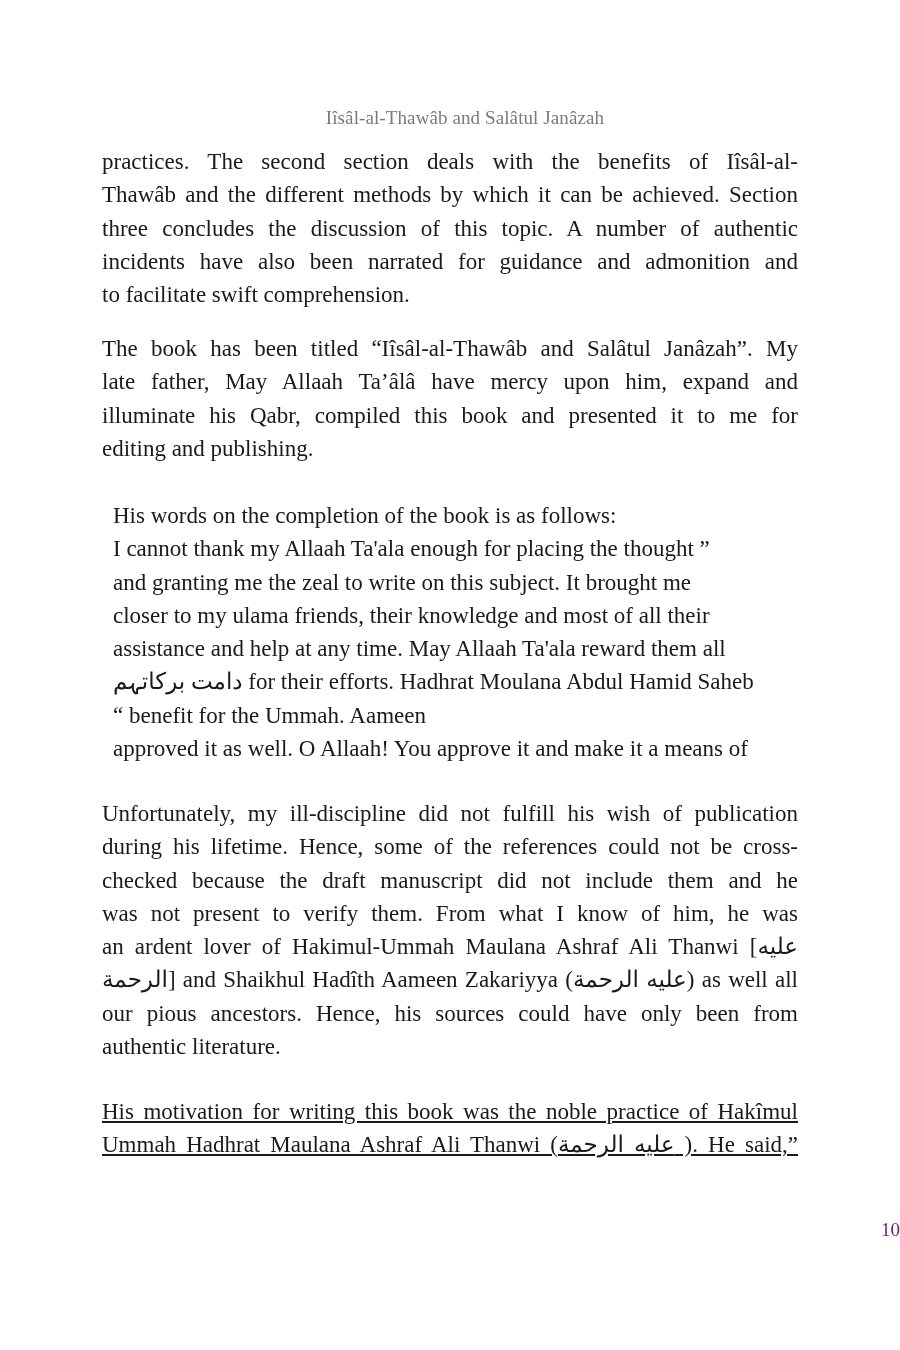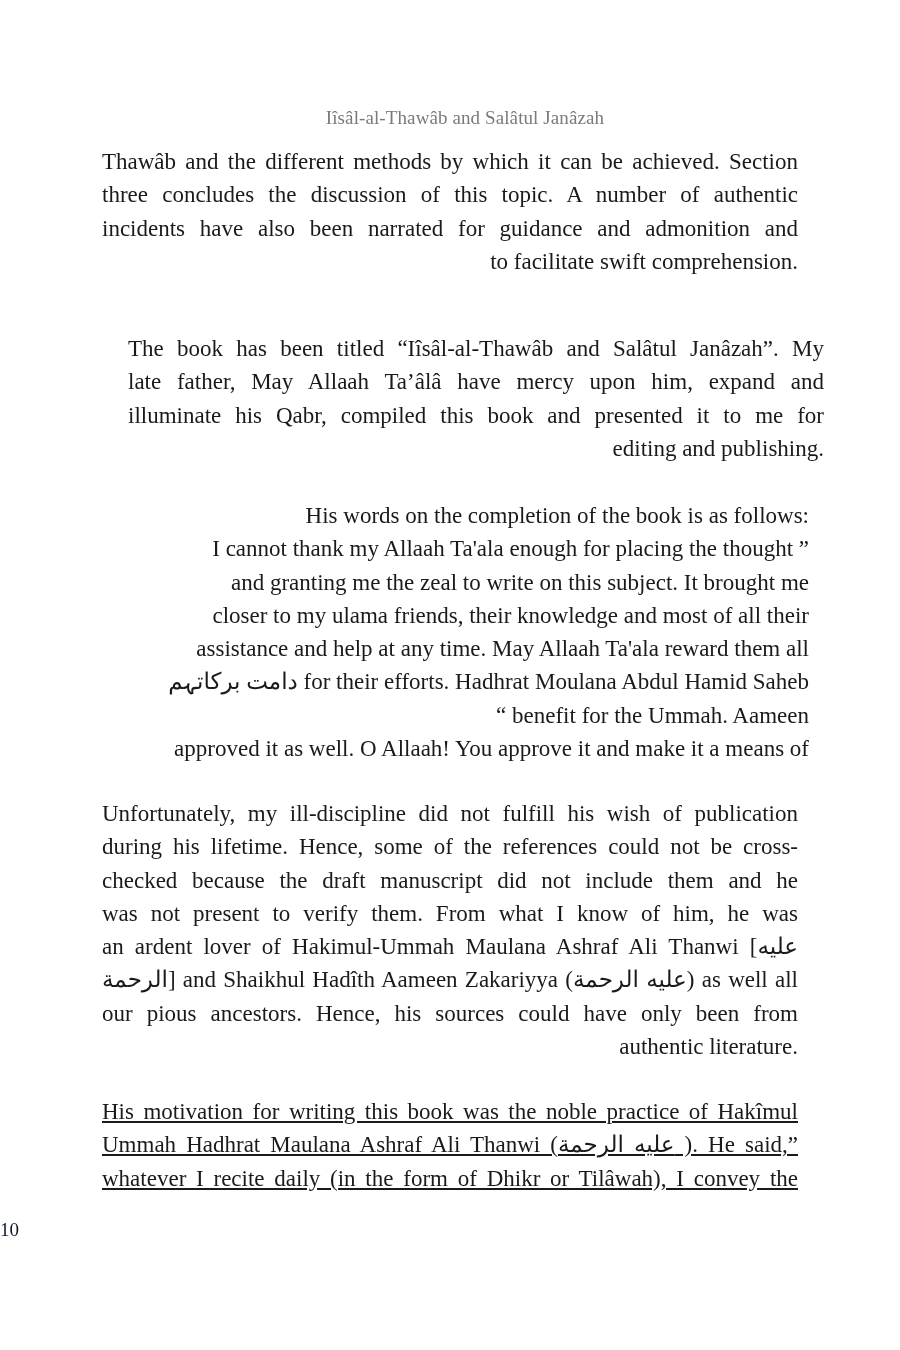--- a/index.html
+++ b/index.html
@@ -38,46 +38,47 @@
       font-family: "Liberation Serif", "DejaVu Serif", serif;
       font-size: 23px;
       white-space: nowrap;
       overflow: visible;
     }
     .line.justify {
       text-align: justify;
       text-align-last: justify;
     }
     .line.left {
-      text-align: right;
+      text-align: left;
     }
     .page-number {
       position: absolute;
       top: 1219px;
       left: 0;
       width: 900px;
-      text-align: left;
+      text-align: right;
       font-family: "Liberation Serif", "DejaVu Serif", serif;
       font-size: 19px;
-      color: #0f172a;
+      color: #701a75;
     }
   </style>
 </head>
 <body>
 
 <div class="running-header">Iîsâl-al-Thawâb and Salâtul Janâzah</div>
 
 <div class="text-block" style="top:145px;">
+  <div class="line justify">practices. The second section deals with the benefits of Iîsâl-al-</div>
   <div class="line justify">Thawâb and the different methods by which it can be achieved. Section</div>
   <div class="line justify">three concludes the discussion of this topic. A number of authentic</div>
   <div class="line justify">incidents have also been narrated for guidance and admonition and</div>
   <div class="line left">to facilitate swift comprehension.</div>
 </div>
 
-<div class="text-block" style="top:332px;margin-left:26px;">
+<div class="text-block" style="top:332px;">
   <div class="line justify">The book has been titled “Iîsâl-al-Thawâb and Salâtul Janâzah”. My</div>
   <div class="line justify">late father, May Allaah Ta’âlâ have mercy upon him, expand and</div>
   <div class="line justify">illuminate his Qabr, compiled this book and presented it to me for</div>
   <div class="line left">editing and publishing.</div>
 </div>
 
 <div class="text-block" style="top:499px;margin-left:11px;">
   <div class="line left">His words on the completion of the book is as follows:</div>
   <div class="line left">I cannot thank my Allaah Ta'ala enough for placing the thought ”</div>
   <div class="line left">and granting me the zeal to write on this subject. It brought me</div>
@@ -95,16 +96,15 @@
   <div class="line justify">was not present  to verify them. From what I know of him, he was</div>
   <div class="line justify">an ardent lover of Hakimul-Ummah Maulana Ashraf Ali Thanwi [عليه</div>
   <div class="line justify">الرحمة] and Shaikhul Hadîth Aameen Zakariyya (عليه الرحمة) as well all</div>
   <div class="line justify">our pious ancestors. Hence, his sources could have only been from</div>
   <div class="line left">authentic literature.</div>
 </div>
 
 <div class="text-block" style="top:1095px;text-decoration:underline;">
   <div class="line justify">His motivation for writing this book was the noble practice of Hakîmul</div>
   <div class="line justify">Ummah Hadhrat Maulana Ashraf Ali Thanwi  (عليه الرحمة ). He said,”</div>
-  <div class="line justify">whatever I recite daily (in the form of Dhikr or Tilâwah), I convey the</div>
 </div>
 
 <div class="page-number">10</div>
 
 </body></html>

